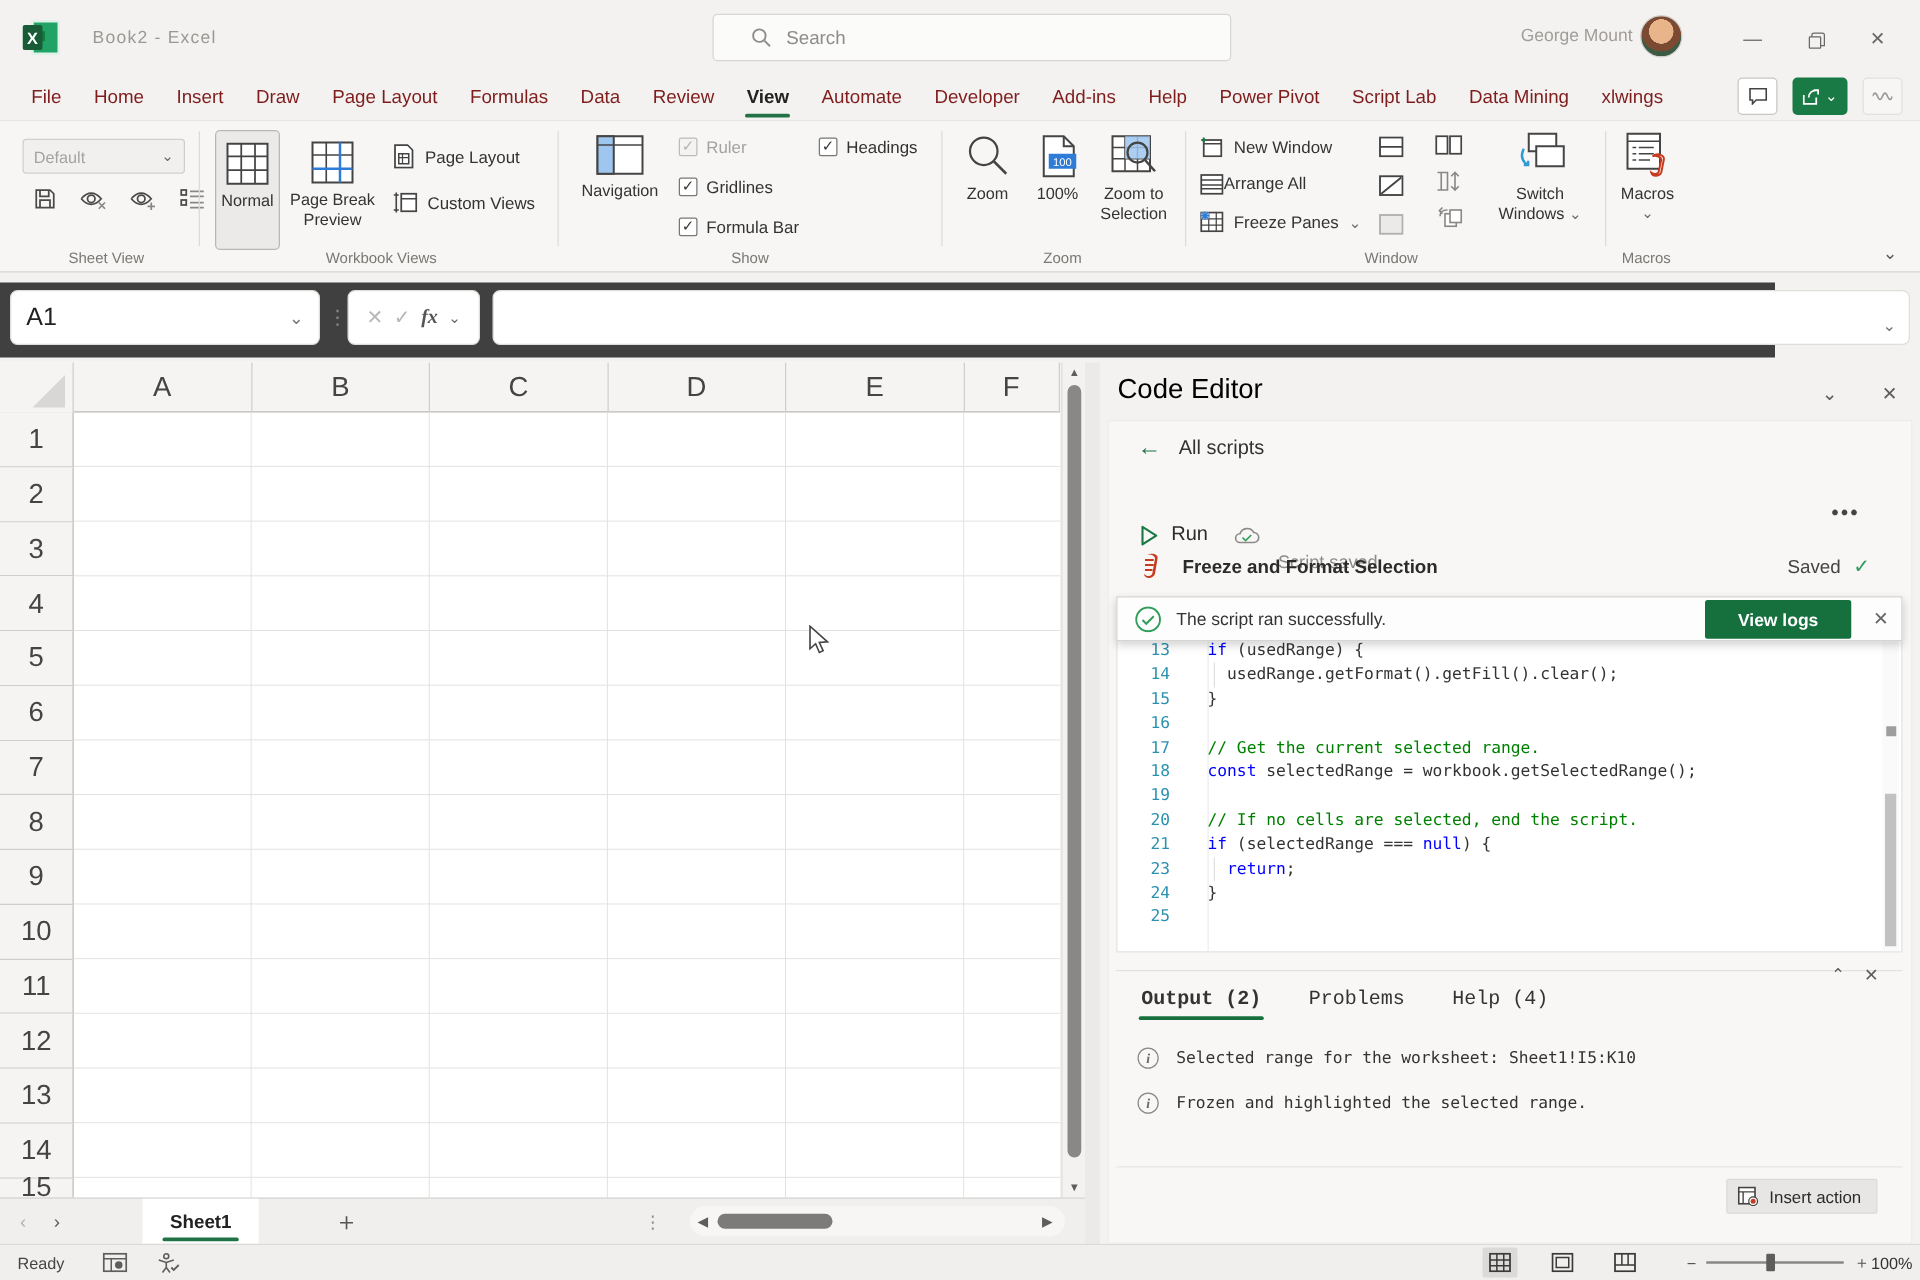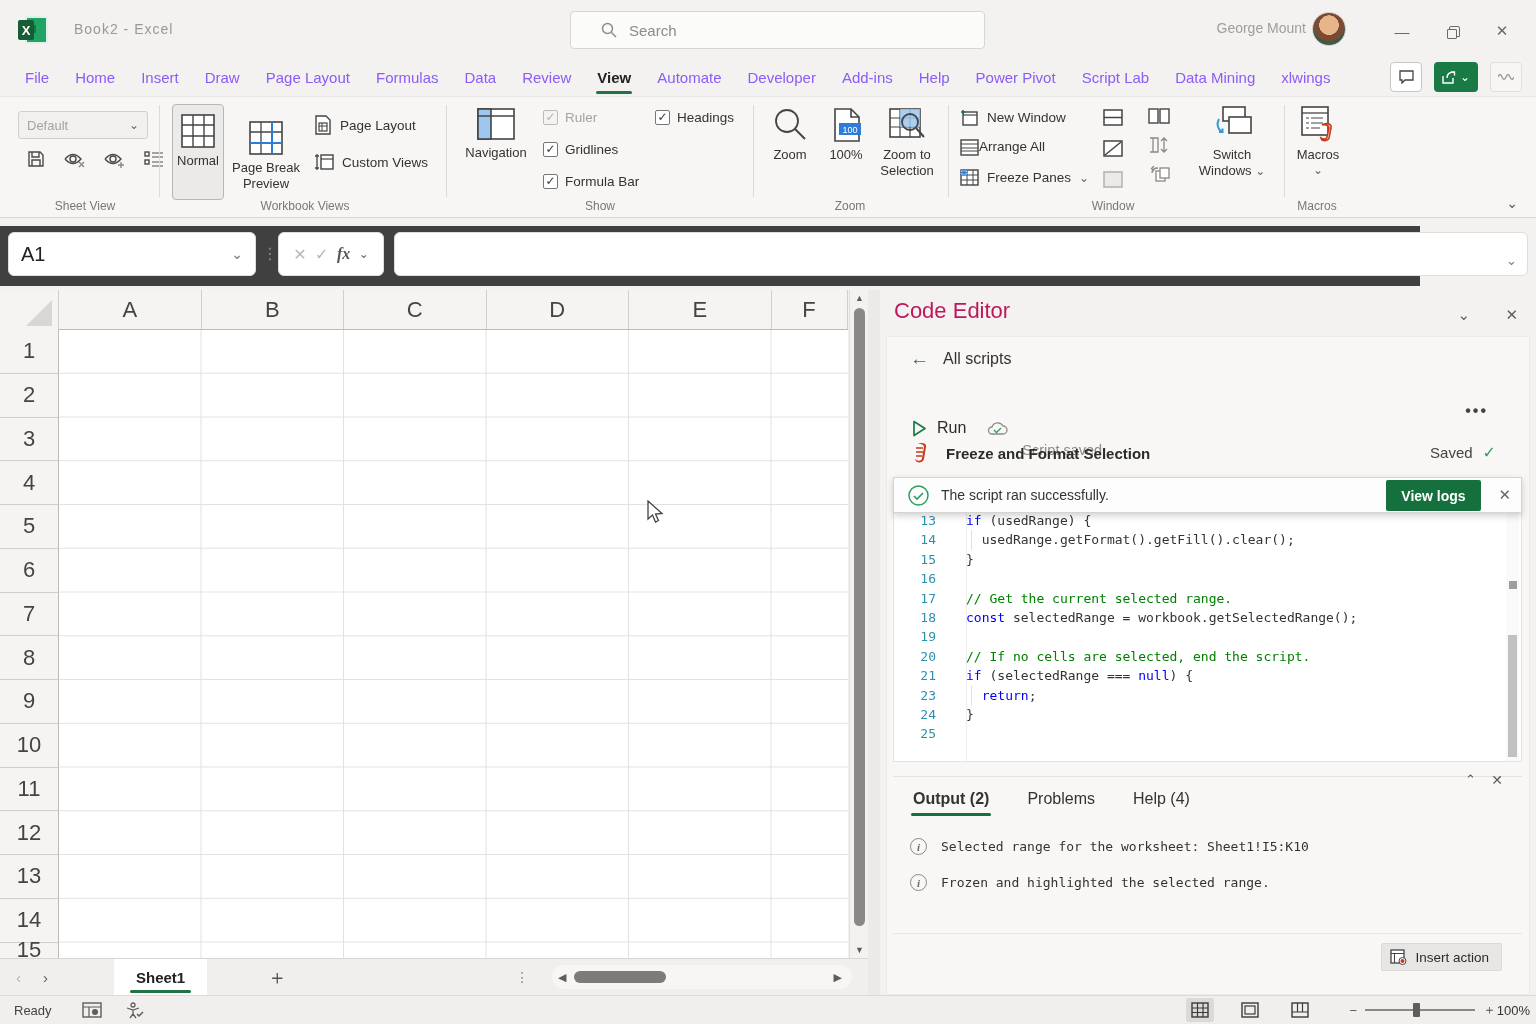--- a/index.html
+++ b/index.html
@@ -16,21 +16,21 @@
   .tb-user { position:absolute; right:230px; top:20px; font-size:14px; color:#a09d9a; }
   .avatar { position:absolute; right:190px; top:12px; width:34px; height:34px; border-radius:50%; background:radial-gradient(circle at 50% 38%, #e8b48a 0 38%, #7a4a32 39% 62%, #3d5a45 63% 100%); border:1px solid #d0cecb; }
   .winbtn { position:absolute; top:18px; width:44px; height:26px; display:flex; align-items:center; justify-content:center; color:#6b6865; font-size:15px; }
   .wb-min { right:112px; } .wb-max { right:62px; } .wb-close { right:12px; }
   .restore-glyph { position:relative; width:11px; height:11px; }
   .restore-glyph:before { content:""; position:absolute; left:2px; top:0; width:9px; height:9px; border:1.2px solid #6b6865; border-radius:2px 2px 0 0; }
   .restore-glyph:after { content:""; position:absolute; left:0; top:3px; width:8px; height:8px; border:1.2px solid #6b6865; background:#f3f2f1; border-radius:1px; }
 
   
   .ribbontabs { position:absolute; left:0; top:60px; width:1536px; height:36px; display:flex; align-items:center; }
-  .rtab { padding:6px 13px 8px; font-size:15px; color:#8b5cf6; position:relative; white-space:nowrap; }
+  .rtab { padding:6px 13px 8px; font-size:15px; color:#7f1d1d; position:relative; white-space:nowrap; }
   .rtab:first-child { margin-left:12px; }
   .rtab.active { font-weight:bold; color:#222; }
   .rtab.active:after { content:""; position:absolute; left:12px; right:12px; bottom:0px; height:3px; background:#217346; border-radius:2px; }
   .tb-right-btns { position:absolute; right:14px; top:62px; display:flex; gap:12px; }
   .pill { height:30px; border-radius:4px; display:flex; align-items:center; justify-content:center; font-size:13px; }
   .pill.comment { width:32px; background:#fff; border:1px solid #c8c6c4; }
   .pill.share { width:44px; background:#1a7a45; color:#fff; gap:4px; }
   .pill.activity { width:32px; background:#f7f6f5; border:1px solid #e1dfdd; color:#9a9896; }
 
   
@@ -89,50 +89,50 @@
   .viewbtns { position:absolute; right:222px; display:flex; gap:22px; align-items:center; }
   .viewbtn { width:28px; height:24px; display:flex; align-items:center; justify-content:center; }
   .viewbtn.sel { background:#dcdad8; border-radius:2px; }
   .zoomctl { position:absolute; right:40px; display:flex; align-items:center; gap:8px; color:#555; }
   .zoomtrack { width:110px; height:2px; background:#8a8886; position:relative; }
   .zoomthumb { position:absolute; left:48px; top:-6px; width:7px; height:14px; background:#5f5d5b; border-radius:1px; }
   .st-zoom { position:absolute; right:6px; font-size:13px; color:#333; }
 
   
   .codepane { position:absolute; left:880px; top:290px; width:656px; height:705px; background:#f3f2f1; }
-  .cp-head { position:absolute; left:14px; top:8px; font-size:22px; color:#be185d; }
+  .cp-head { position:absolute; left:14px; top:8px; font-size:22px; color:#000000; }
   .cp-headbtn { position:absolute; top:16px; color:#5f5d5b; font-size:15px; }
   .cp-collapse { right:66px; } .cp-close { right:18px; }
   .cp-surface { position:absolute; left:6px; top:46px; width:644px; height:659px; background:#f8f7f6; border:1px solid #ecebe9; }
   .backrow { position:absolute; left:30px; top:58px; display:flex; align-items:center; gap:14px; font-size:16px; color:#333; }
   .backarrow { color:#217346; font-size:19px; }
   .runrow { position:absolute; left:32px; top:108px; display:flex; align-items:center; gap:10px; font-size:16px; color:#2b2b2b; }
   .runrow .savestat { color:#8c8a88; font-size:14.5px; margin-left:4px;margin-top:44px; }
   .more-dots { position:absolute; right:48px; top:112px; color:#444; font-size:16px; letter-spacing:2px; font-weight:bold; }
   .scriptrow { position:absolute; left:34px; top:152px; display:flex; align-items:center; gap:14px; font-size:15px; font-weight:bold; color:#2b2b2b; }
   .savedtag { position:absolute; right:40px; top:153px; display:flex; align-items:center; gap:10px; font-size:15px; color:#444; font-weight:normal; }
   .savedtag .chk { color:#2e9e5b; font-size:16px; }
 
   .toast { position:absolute; left:13px; top:187px; width:629px; height:36px; background:#fdfdfd; border:1px solid #d6d4d2; box-shadow:0 3px 7px rgba(0,0,0,.18); display:flex; align-items:center; z-index:5; }
   .toast-msg { font-size:14px; color:#333; margin-left:12px; }
-  .toast-btn { position:absolute; right:40px; top:2px; height:31px; width:95px; background:#15703e; color:#fff; font-size:14px; font-weight:bold; display:flex; align-items:center; justify-content:center; border-radius:2px; }
+  .toast-btn { position:absolute; right:40px; top:2px; height:31px; width:117px; background:#15703e; color:#fff; font-size:14px; font-weight:bold; display:flex; align-items:center; justify-content:center; border-radius:2px; }
   .toast-x { position:absolute; right:10px; color:#666; font-size:15px; }
 
   .codebox { position:absolute; left:13px; top:220px; width:629px; height:252px; background:#fff; border:1px solid #e4e2e0; overflow:hidden; }
   .code-line { display:flex; height:19.4px; line-height:19.4px; font-size:13px; white-space:pre; }
   .code-line .ln { width:42px; text-align:right; color:#2b91af; flex:none; }
   .code-line .lc { margin-left:30px; position:relative; }
   .code-line .lc.guided:before { content:""; position:absolute; left:5px; top:0; bottom:0; width:1px; background:#e0e0e0; }
   .gutter-sep { position:absolute; left:72px; top:0; bottom:0; width:1px; background:#ededed; }
   .kw { color:#0000ff; } .cm { color:#008000; } .st { color:#a31515; } .pl { color:#333; }
   .code-scroll { position:absolute; right:2px; top:0; bottom:0; width:13px; background:#fafafa; }
   .code-thumb { position:absolute; left:2px; top:124px; width:9px; height:122px; background:#c1c1c1; }
   .code-mark { position:absolute; left:3px; top:70px; width:8px; height:8px; background:#9e9e9e; }
 
-  .paneltabs { position:absolute; left:13px; top:486px; width:629px; height:44px; display:flex; gap:38px; padding-left:20px; align-items:center; border-top:1px solid #e4e2e0; }
+  .paneltabs { position:absolute; left:13px; top:486px; width:629px; height:44px; display:flex; gap:38px; padding-left:20px; align-items:center; border-top:1px solid #e4e2e0;font-family:Liberation Mono, monospace; }
   .ptab { font-size:16px; color:#333; position:relative; padding:8px 0; }
   .ptab.active { font-weight:bold; }
   .ptab.active:after { content:""; position:absolute; left:-2px; right:-2px; bottom:0; height:3px; background:#15703e; border-radius:2px; }
   .pt-collapse { position:absolute; right:60px; top:482px; color:#5f5d5b; font-size:13px; }
   .pt-close { position:absolute; right:33px; top:482px; color:#5f5d5b; font-size:14px; }
   .outrow { position:absolute; left:30px; display:flex; align-items:center; gap:14px; }
   .outrow .txt { font-size:13px; color:#333; }
   .info-i { width:17px; height:17px; border:1px solid #8a8886; border-radius:50%; color:#6b6966; font-size:11px; display:flex; align-items:center; justify-content:center; font-family:"Liberation Serif",serif; font-style:italic; font-weight:bold; flex:none; }
   .out-sep { position:absolute; left:13px; top:643px; width:629px; height:1px; background:#e8e6e4; }
   .insertbtn { position:absolute; right:34px; top:653px; height:28px; padding:0 12px 0 8px; background:#e8e6e4; border:1px solid #dcdad8; border-radius:2px; display:flex; align-items:center; gap:8px; font-size:13.5px; color:#2b2b2b; }
@@ -237,21 +237,21 @@
     <div class="rgroup-label" style="left:30px;width:110px;">Sheet View</div>
     <div class="rsep" style="left:159px;"></div>
 
     <div class="rb-btn-lg" style="left:172px;top:7px;width:52px;height:96px;border:1px solid #b9b7b5;border-radius:4px;background:#eceae8;justify-content:flex-start;padding-top:8px;">
       <svg width="36" height="36" viewBox="0 0 36 36">
           <rect x="2" y="2" width="32" height="32" fill="#fff" stroke="#444" stroke-width="1.6"></rect>
           <path d="M2 12 h32 M2 23 h32 M13 2 v32 M24 2 v32" stroke="#444" stroke-width="1.4"></path>
         </svg>
       <span>Normal</span>
     </div>
-    <div class="rb-btn-lg" style="left:230px;top:7px;width:72px;height:96px;justify-content:center;padding-top:8px;">
+    <div class="rb-btn-lg" style="left:230px;top:7px;width:72px;height:96px;justify-content:flex-start;padding-top:8px;">
       <svg width="36" height="36" viewBox="0 0 36 36">
           <rect x="2" y="2" width="32" height="32" fill="#fff" stroke="#444" stroke-width="1.6"></rect>
           <path d="M13 2 v32 M2 12 h32" stroke="#444" stroke-width="1.3"></path>
           <path d="M2 23 h32 M24 2 v32" stroke="#2e7cd6" stroke-width="2"></path>
         </svg>
       <span style="line-height:1.25">Page Break Preview</span>
     </div>
     <div style="position:absolute;left:314px;top:18px;display:flex;align-items:center;gap:8px;font-size:13.5px;">
       <svg width="18" height="20" viewBox="0 0 18 20">
           <path d="M2 1 h10 l4 4 v14 h-14 z" fill="#fff" stroke="#444" stroke-width="1.4"></path>

